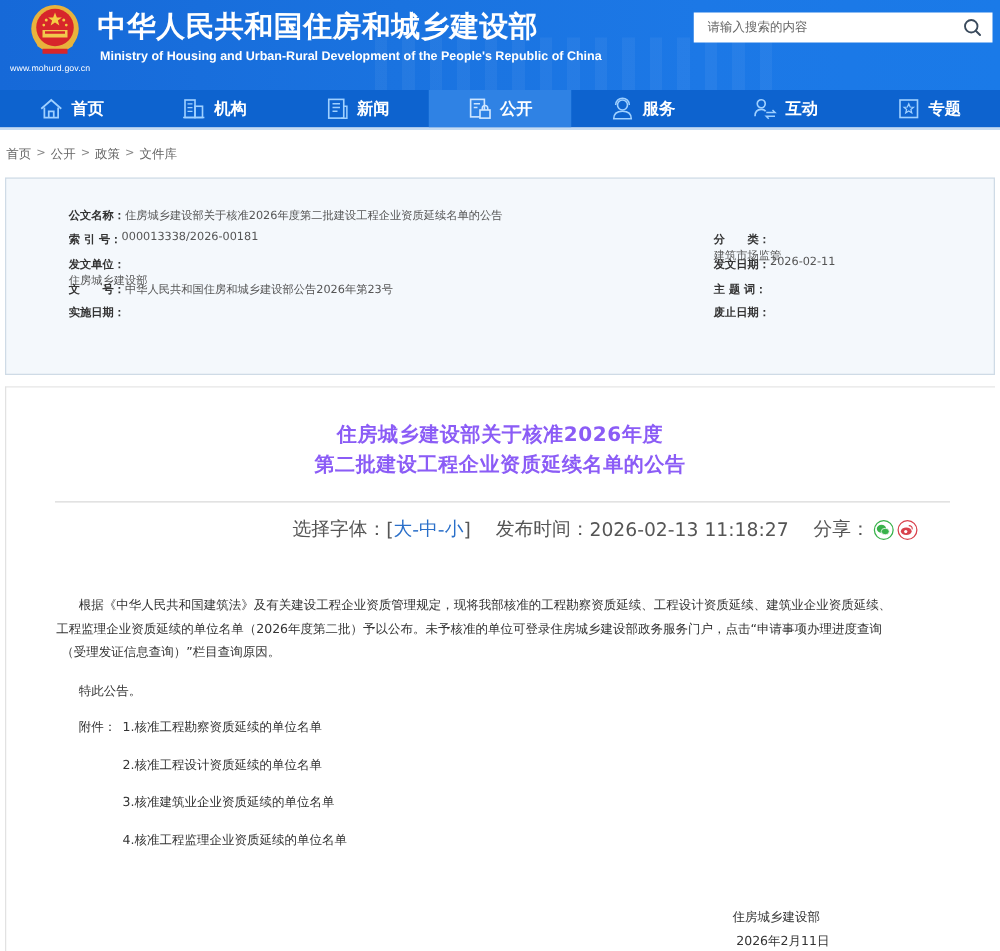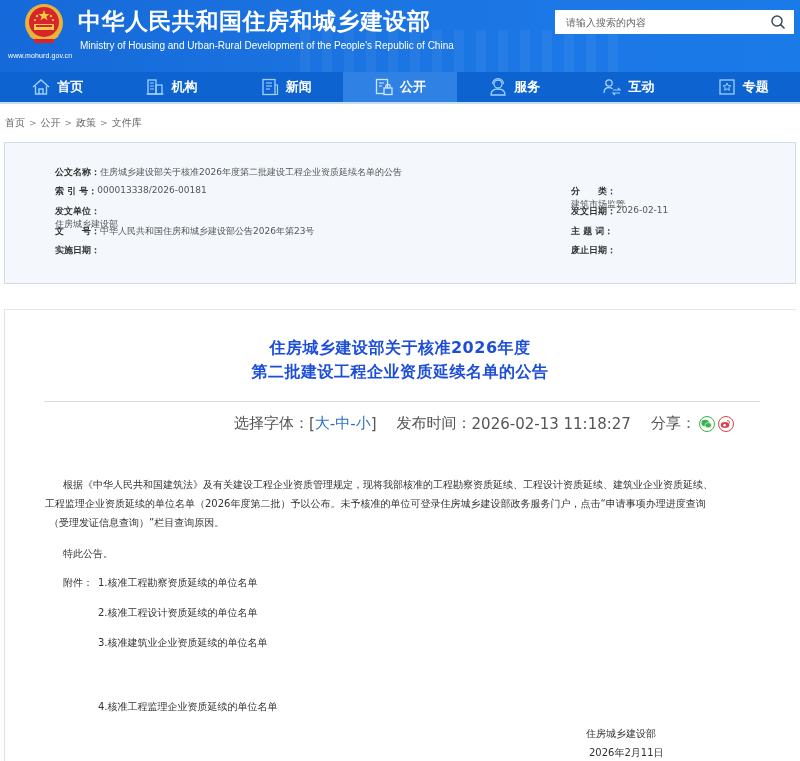--- a/index.html
+++ b/index.html
@@ -25,21 +25,21 @@
     position: absolute; left: 8px; top: 52px; font-size: 7px; color: #ffffff;
     font-family: "Liberation Sans", sans-serif; letter-spacing: 0.1px;
   }
   .site-title {
     position: absolute; left: 78px; top: 6px; font-size: 23px; font-weight: bold; color: #ffffff;
     letter-spacing: 0.5px; white-space: nowrap;
     font-family: "DejaVu Sans", sans-serif;
   }
   .site-subtitle {
     position: absolute; left: 80px; top: 40px; font-size: 10px; color: #ffffff;
-    font-family: "Liberation Sans", sans-serif; white-space: nowrap;
+    font-family: "Liberation Sans", sans-serif; white-space: nowrap; font-weight: bold;
   }
   .search-box {
     position: absolute; left: 555px; top: 10px; width: 239px; height: 24px;
     background: #ffffff; border: none;
   }
   .search-input {
     position: absolute; left: 0; top: 0; width: 205px; height: 24px; border: none; outline: none;
     padding-left: 11px; font-size: 10px; color: #666; background: transparent;
     font-family: "DejaVu Sans", sans-serif;
   }
@@ -65,37 +65,37 @@
   
   .breadcrumb {
     position: absolute; left: 5px; top: 116px; font-size: 10px; color: #666;
     display: flex; gap: 4px; align-items: center;
   }
   .breadcrumb a { color: #666; text-decoration: none; }
   .breadcrumb .sep { color: #888; font-size: 9px; }
 
   
   .info-box {
-    position: absolute; left: 4px; top: 142px; width: 792px; height: 142px;
+    position: absolute; left: 4px; top: 142px; width: 792px; height: 158px;
     background: #f4f8fc; border: 1px solid #cfdbe6;
   }
   .info-row {
     position: absolute; font-size: 9px; color: #555; white-space: nowrap; display: flex;
   }
   .info-label { font-weight: bold; color: #333; }
   .info-value { color: #555; }
 
   
   .article {
     position: absolute; left: 4px; top: 309px; width: 792px; height: 460px;
     background: #ffffff; border-left: 1px solid #e2e2e2; border-top: 1px solid #e6e6e6;
   }
   .title-line {
     position: absolute; left: 0; width: 800px; text-align: center;
-    font-size: 16px; font-weight: bold; color: #1d4ed8; letter-spacing: 0.5px;
+    font-size: 16px; font-weight: bold; color: #8b5cf6; letter-spacing: 0.5px;
   }
   .meta-divider {
     position: absolute; left: 44px; top: 401px; width: 716px; height: 1px; background: #d9d9d9;
   }
   .meta {
     position: absolute; left: 234px; top: 414px; font-size: 15px; color: #555;
     display: flex; align-items: center; white-space: nowrap;
   }
   .meta .font-sel { color: #2a6fc9; cursor: pointer; }
   .meta .bracket { color: #555; }
@@ -301,16 +301,16 @@
 <div class="body-text" style="left:63px; top:478px;">根据《中华人民共和国建筑法》及有关建设工程企业资质管理规定，现将我部核准的工程勘察资质延续、工程设计资质延续、建筑业企业资质延续、</div>
 <div class="body-text" style="left:45px; top:497px;">工程监理企业资质延续的单位名单（2026年度第二批）予以公布。未予核准的单位可登录住房城乡建设部政务服务门户，点击“申请事项办理进度查询</div>
 <div class="body-text" style="left:49px; top:516px;">（受理发证信息查询）”栏目查询原因。</div>
 
 <div class="body-text" style="left:63px; top:547px;">特此公告。</div>
 
 <div class="body-text" style="left:63px; top:576px;">附件：</div>
 <div class="body-text attach-link" style="left:98px; top:576px;">1.核准工程勘察资质延续的单位名单</div>
 <div class="body-text attach-link" style="left:98px; top:606px;">2.核准工程设计资质延续的单位名单</div>
 <div class="body-text attach-link" style="left:98px; top:636px;">3.核准建筑业企业资质延续的单位名单</div>
-<div class="body-text attach-link" style="left:98px; top:700px;text-align:center;">4.核准工程监理企业资质延续的单位名单</div>
+<div class="body-text attach-link" style="left:98px; top:666px;text-align:center;">4.核准工程监理企业资质延续的单位名单</div>
 
 <div class="sig" style="left:586px; top:727px;">住房城乡建设部</div>
 <div class="sig" style="left:589px; top:746px;">2026年2月11日</div>
 
 </body></html>

